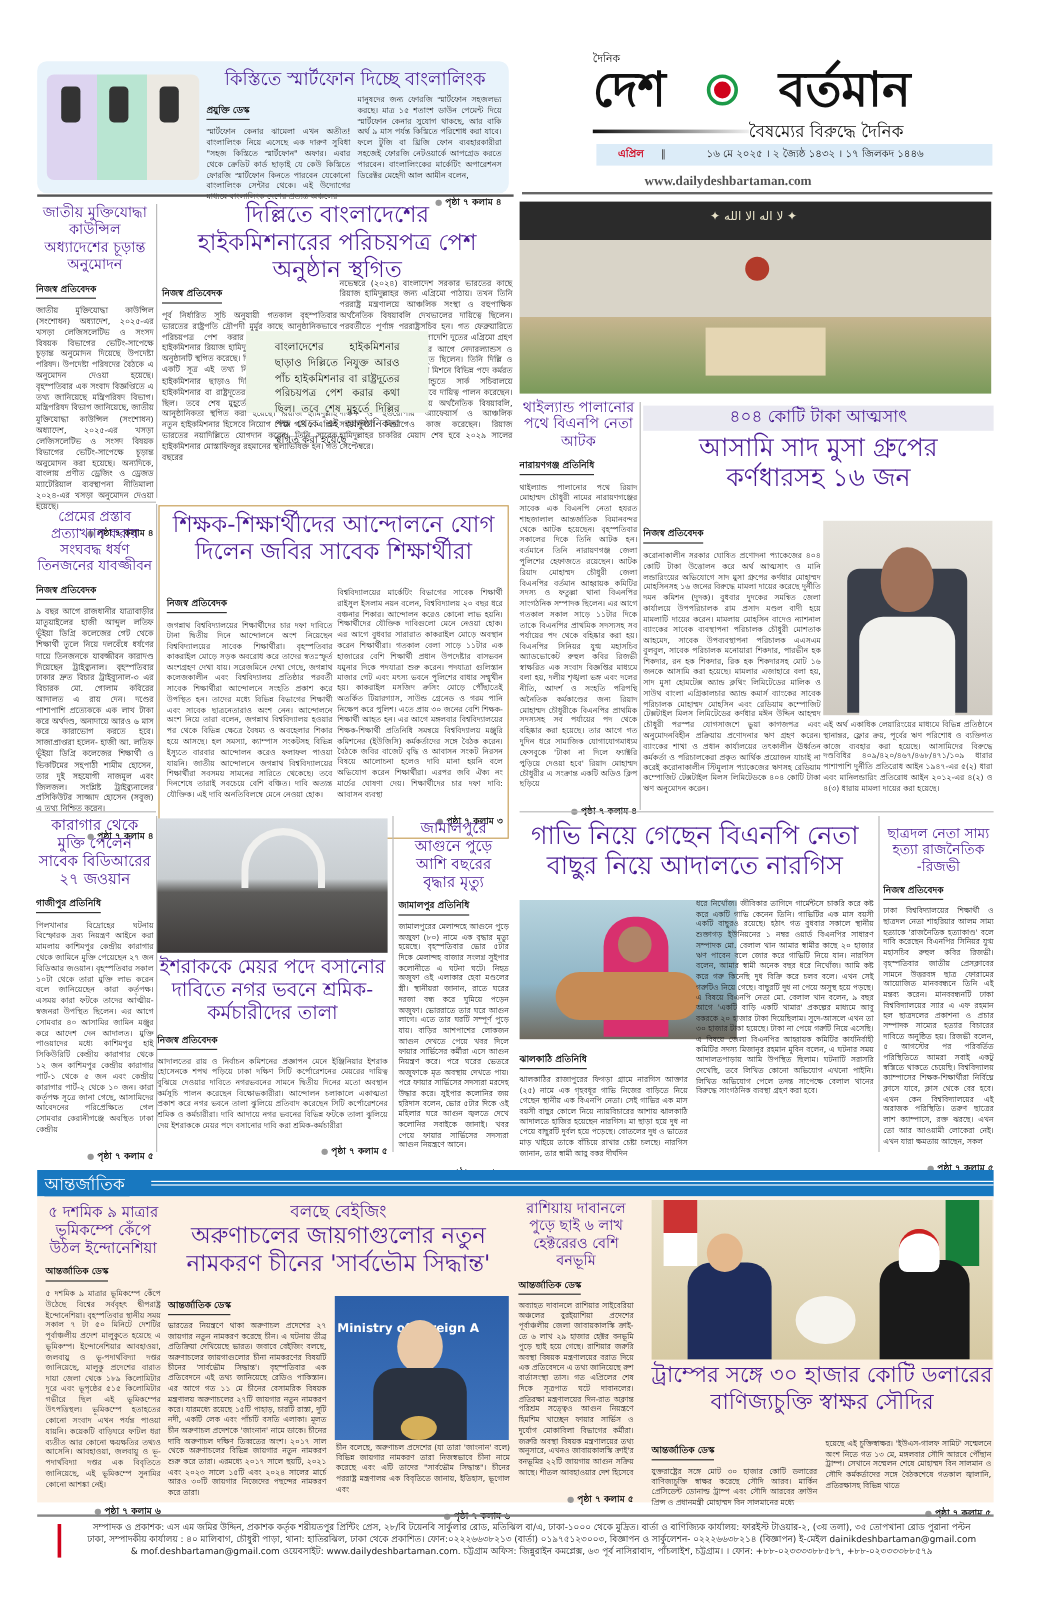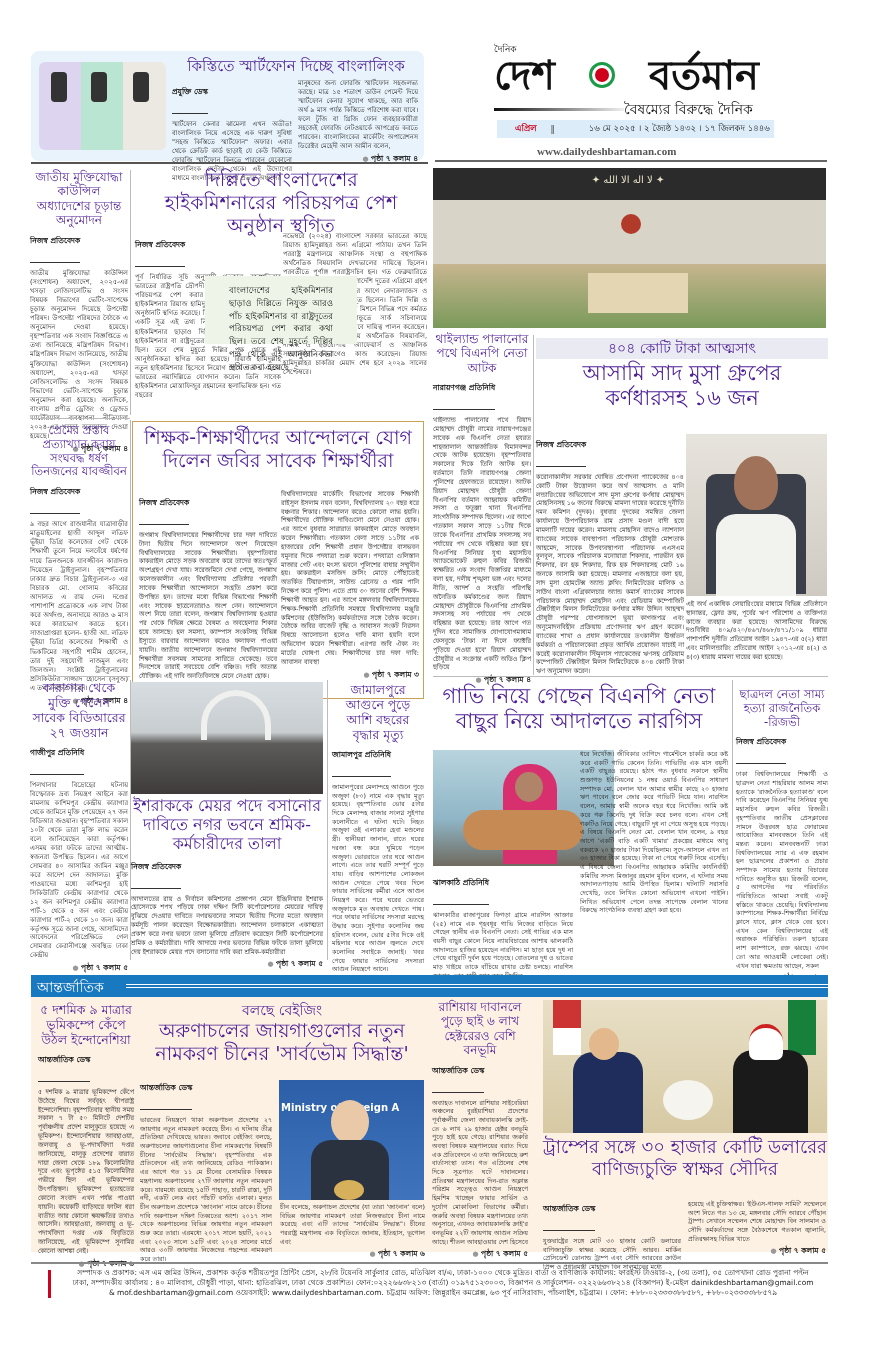--- a/index.html
+++ b/index.html
@@ -1,21 +1,21 @@
 <!DOCTYPE html>
 <html><head>
 <meta charset="utf-8">
 <style>
 *{box-sizing:border-box;margin:0;padding:0}
 body{width:870px;height:1346px;background:#fff;font-family:"DejaVu Serif","Liberation Serif",serif;color:#111;position:relative;overflow:hidden}
 .abs{position:absolute}
 .hl{font-family:"DejaVu Sans","Liberation Sans",sans-serif;font-weight:normal;color:#4c1d95;text-align:center;line-height:1.2}
-.by{font-family:"DejaVu Sans",sans-serif;font-size:7.5px;font-weight:bold;border-bottom:1px solid #333;display:inline-block;padding-bottom:15px;margin:4px 0 6px}
+.by{font-family:"DejaVu Sans",sans-serif;font-size:7.5px;font-weight:bold;border-bottom:1px solid #333;display:inline-block;padding-bottom:1px;margin:4px 0 6px}
 .body{font-size:7px;line-height:1.38;text-align:justify;color:#222;font-family:"DejaVu Sans",sans-serif}
-.jump{font-size:7.5px;font-weight:bold;text-align:right;font-family:"DejaVu Sans",sans-serif;margin-top:2px}
+.jump{font-size:7.5px;font-weight:bold;text-align:right;font-family:"DejaVu Sans",sans-serif;margin-top:12px}
 .jump::before{content:"● ";color:#999;font-size:7px}
 .img{background:#888;overflow:hidden}
 .hr{position:absolute;height:1px;background:#555}
 .vr{position:absolute;width:1px;background:#bbb}
 </style>
 </head>
 <body>
 
 <div class="abs" style="left:31px;top:51px;width:393px;height:110px;background:#e8f3fb;border-radius:8px;">
   <div class="abs img" style="left:8px;top:11px;width:127px;height:88px;background:linear-gradient(90deg,#ddd4f0 0%,#ddd4f0 33%,#b9e5d2 33%,#b9e5d2 66%,#ece9e2 66%);border-radius:6px;">
@@ -39,21 +39,21 @@
   <div class="abs" style="left:0;top:8px;height:50px;display:flex;align-items:center;gap:30px;">
     <span style="font-size:40px;font-weight:bold;font-family:'DejaVu Sans',sans-serif;line-height:1">দেশ</span>
     <span style="display:inline-block;width:26px;height:26px;border-radius:50%;border:3px solid #1c9a48;background:#fff;margin:0 4px;position:relative;">
       <span style="position:absolute;left:3px;top:3px;width:14px;height:14px;border-radius:50%;background:#d0021b"></span>
     </span>
     <span style="font-size:40px;font-weight:bold;font-family:'DejaVu Sans',sans-serif;line-height:1">বর্তমান</span>
   </div>
   <div class="abs" style="left:0;top:66px;width:130px;height:3px;background:linear-gradient(90deg,#111,#eee)"></div>
   <div class="abs" style="left:130px;top:56px;font-size:14px;font-family:'DejaVu Sans',sans-serif">বৈষম্যের বিরুদ্ধে দৈনিক</div>
 </div>
-<div class="abs" style="left:497px;top:120px;width:277px;height:18px;background:#dcecf8;display:flex;align-items:center;font-family:'DejaVu Sans',sans-serif;font-size:8.5px;">
+<div class="abs" style="left:497px;top:120px;width:330px;height:18px;background:#dcecf8;display:flex;align-items:center;font-family:'DejaVu Sans',sans-serif;font-size:8.5px;">
   <span style="color:#d0021b;font-weight:bold;margin-left:18px">এপ্রিল</span>
   <span style="margin:0 14px;color:#444">‖</span>
   <span style="margin-left:20px">১৬ মে ২০২৫ । ২ জ্যৈষ্ঠ ১৪৩২ । ১৭ জিলকদ ১৪৪৬</span>
 </div>
 <div class="abs" style="left:537px;top:145px;font-size:11px;font-weight:bold;color:#555;font-family:'Liberation Serif',serif">www.dailydeshbartaman.com</div>
 <div class="hr" style="left:31px;top:162px;width:397px;height:2px;background:#555"></div>
 <div class="hr" style="left:435px;top:160px;width:392px;height:2px;background:#666"></div>
 
 <div class="abs" style="left:30px;top:170px;width:98px;">
   <div class="hl" style="font-size:12px">জাতীয় মুক্তিযোদ্ধা কাউন্সিল অধ্যাদেশের চূড়ান্ত অনুমোদন</div>

